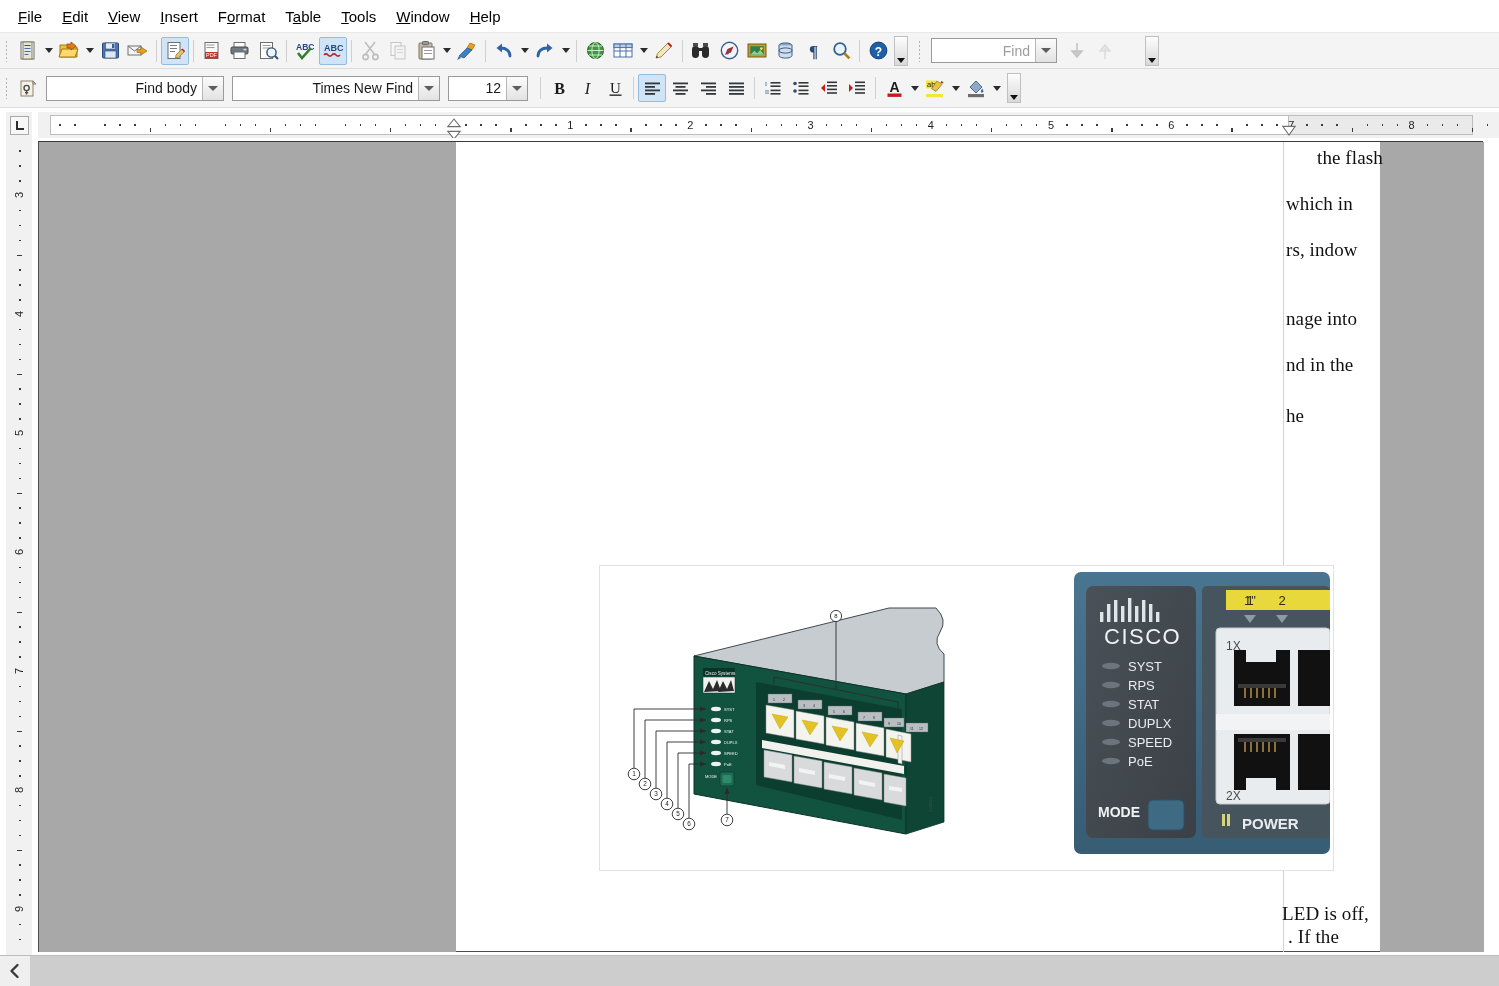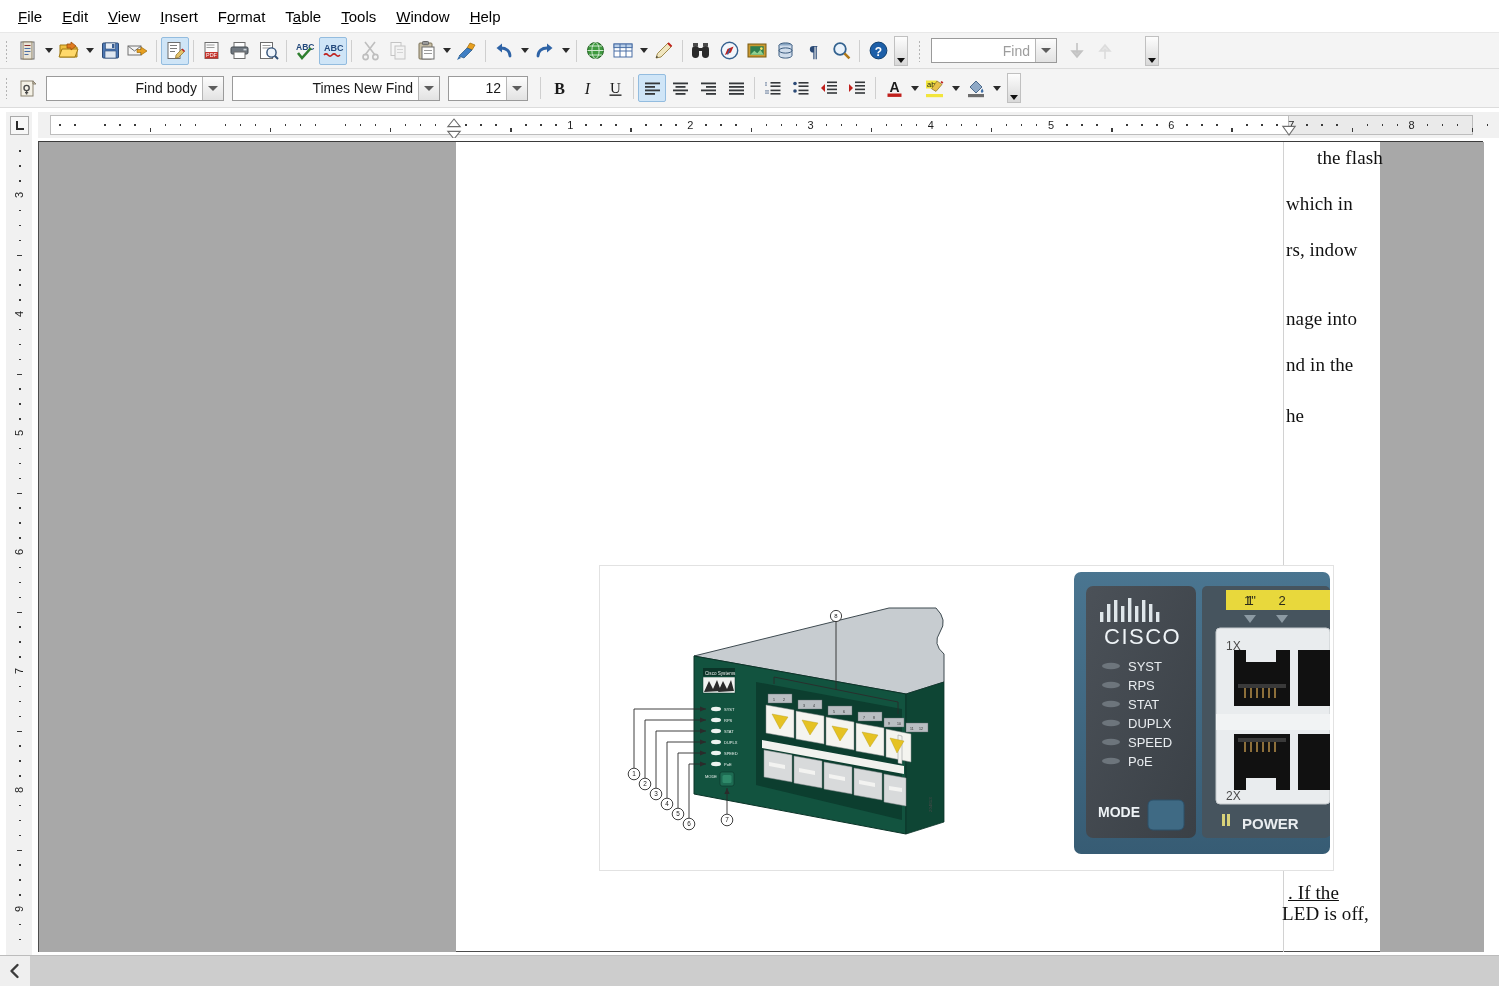--- a/index.html
+++ b/index.html
@@ -833,21 +833,21 @@
       <div id="margin-line-r"></div>
       <div id="right-grey"></div>
 
       <div class="doc-text" style="top:5px;  left:1253px;margin-left:25px;">the flash</div>
       <div class="doc-text" style="top:51px; left:1247px;">which in</div>
       <div class="doc-text" style="top:97px; left:1247px;">rs, indow</div>
       <div class="doc-text" style="top:166px;left:1247px;">nage into</div>
       <div class="doc-text" style="top:212px;left:1247px;">nd in the</div>
       <div class="doc-text" style="top:235px;left:1247px;margin-top:28px;">he</div>
       <div class="doc-text" style="top:761px;left:1243px;">LED is off,</div>
-      <div class="doc-text" style="top:740px;left:1249px;text-decoration:underline;">. If the</div>
+      <div class="doc-text" style="top:784px;left:1249px;">. If the</div>
 
       <div id="img-frame">
 
         <svg id="illus" viewBox="0 0 390 292">
 
           <path d="M88 84 L283 36 L330 36 Q342 48 334 60 Q326 72 338 82 L338 110 L300 122 Z" fill="#c7ccd0" stroke="#3e4a50" stroke-width="1"></path>
 
           <path d="M88 84 L300 122 L300 262 L88 222 Z" fill="#12533f" stroke="#0b3428" stroke-width="1"></path>
 
           <path d="M300 122 L338 110 L338 250 L300 262 Z" fill="#0e4534" stroke="#0b3428" stroke-width=".8"></path>

